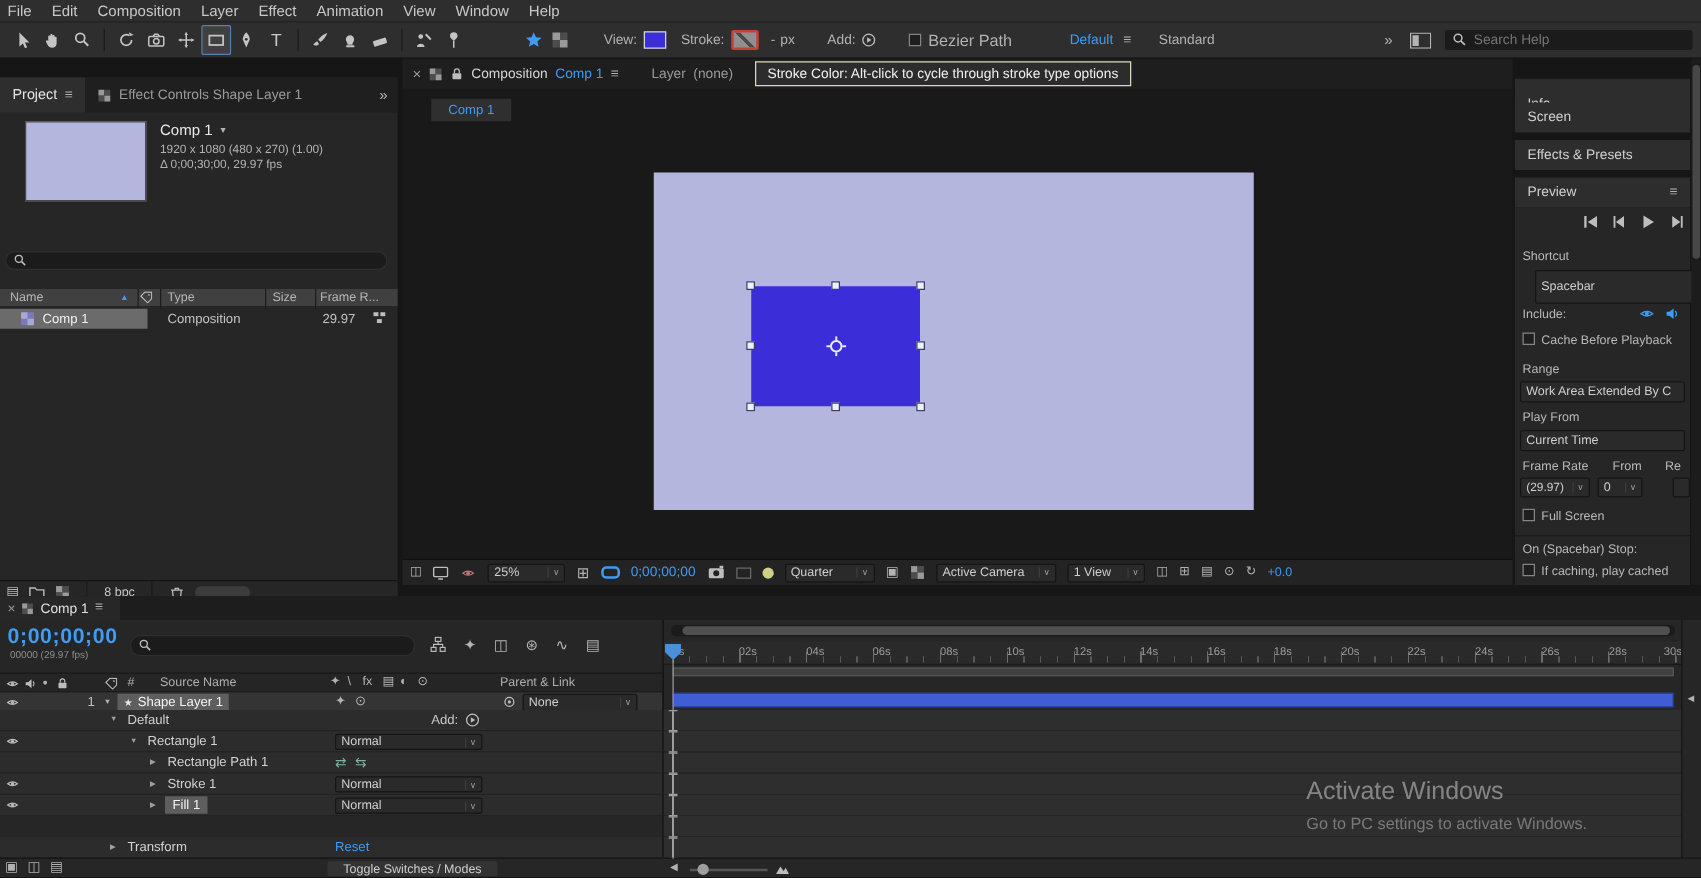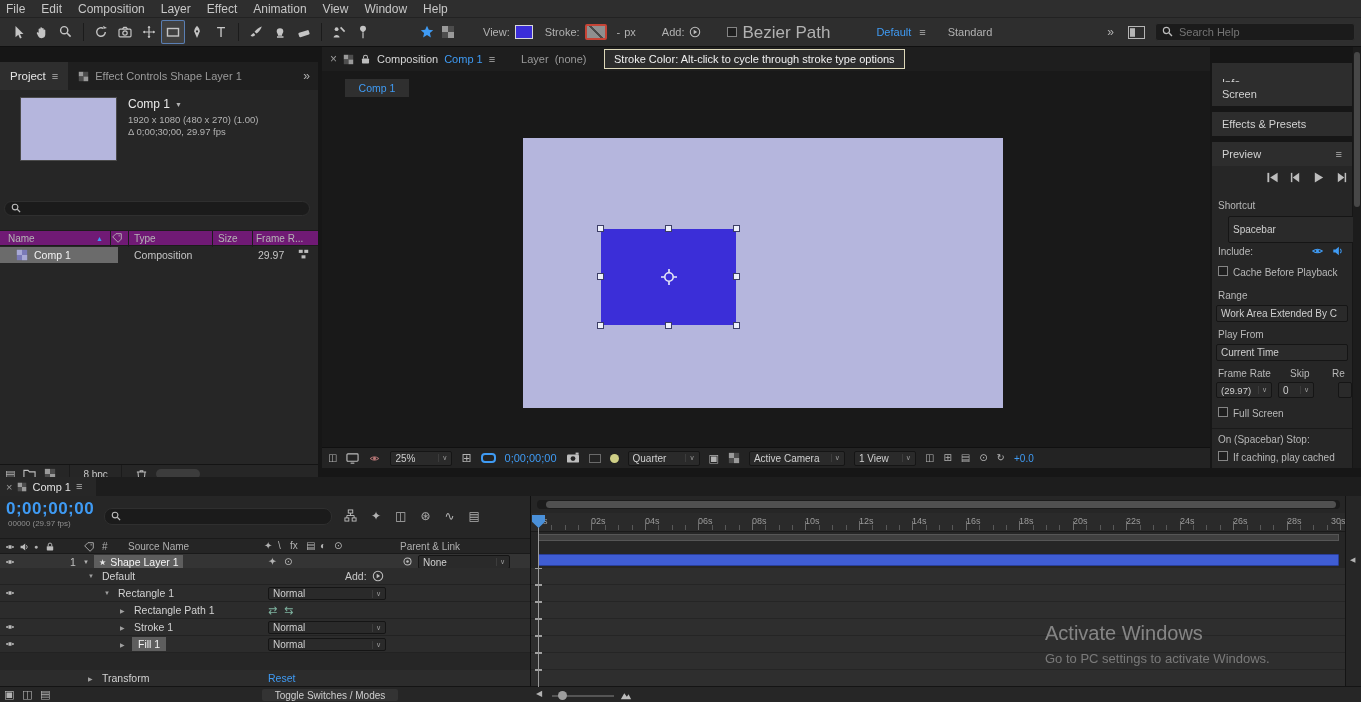--- a/index.html
+++ b/index.html
@@ -273,21 +273,21 @@
     <span class="glyph" style="margin-left:4px">px</span>
 
     <span class="glyph" style="margin-left:26px;font-size:11px">Add:</span>
     <span class="ico" style="margin-left:4px">
         <svg width="12" height="12" viewBox="0 0 14 14">
           <use href="#i-addbtn"></use>
         </svg>
       </span>
 
     <span class="cb" style="margin-left:26px"></span>
-    <span class="glyph" style="margin-left:6px;font-size:17px">Bezier Path</span>
+    <span class="glyph" style="margin-left:6px;font-size:13px">Bezier Path</span>
 
     <span class="blue" style="margin-left:46px;font-size:11px">Default</span>
     <span class="glyph" style="margin-left:8px">≡</span>
     <span class="glyph" style="margin-left:22px;font-size:11px">Standard</span>
 
     <span class="glyph" style="margin-left:auto;font-size:12px">»</span>
     <span class="ico" style="margin-left:14px">
         <svg width="17" height="13" viewBox="0 0 17 13">
           <rect x="0.5" y="0.5" width="16" height="12" fill="none" stroke="#b5b5b5"></rect>
           <rect x="2" y="2.2" width="5" height="8.6" fill="#b5b5b5"></rect>
@@ -328,21 +328,21 @@
 
     <div class="abs search" style="left:4px;top:139px;width:306px;height:15px">
       <span class="ico">
           <svg width="11" height="11" viewBox="0 0 14 14">
             <use href="#i-mag"></use>
           </svg>
         </span>
       <input style="">
     </div>
 
-    <div class="abs" style="left:0;top:168px;width:318px;height:16px;background:#701a75;border-top:1px solid #1c1c1c;border-bottom:1px solid #1c1c1c;font-size:10px;color:#b5b5b5">
+    <div class="abs" style="left:0;top:168px;width:318px;height:16px;background:#404040;border-top:1px solid #1c1c1c;border-bottom:1px solid #1c1c1c;font-size:10px;color:#b5b5b5">
       <span class="abs" style="left:8px;top:2px">Name</span>
       <span class="abs blue" style="left:96px;top:4px;font-size:7px">▲</span>
       <span class="abs ico" style="left:112px;top:2px">
           <svg width="10" height="10" viewBox="0 0 14 14">
             <use href="#i-tag"></use>
           </svg>
         </span>
       <span class="abs" style="left:134px;top:2px">Type</span>
       <span class="abs" style="left:218px;top:2px">Size</span>
       <span class="abs" style="left:256px;top:2px">Frame R...</span>
@@ -554,21 +554,21 @@
       <span class="abs dd" style="left:4px;top:139px;width:132px;height:17px;overflow:hidden">
           <span style="white-space:nowrap">Work Area Extended By C</span>
         </span>
 
       <span class="abs" style="left:6px;top:163px">Play From</span>
       <span class="abs dd" style="left:4px;top:178px;width:132px;height:17px">
           <span>Current Time</span>
         </span>
 
       <span class="abs" style="left:6px;top:202px">Frame Rate</span>
-      <span class="abs" style="left:78px;top:202px">Skip</span>
+      <span class="abs" style="left:78px;top:202px">From</span>
       <span class="abs" style="left:120px;top:202px">Re</span>
 
       <span class="abs dd" style="left:4px;top:216px;width:56px;height:16px;font-size:9.5px">
           <span>(29.97)</span>
           <span class="caret">∨</span>
         </span>
       <span class="abs dd" style="left:66px;top:216px;width:36px;height:16px">
           <span>0</span>
           <span class="caret">∨</span>
         </span>

